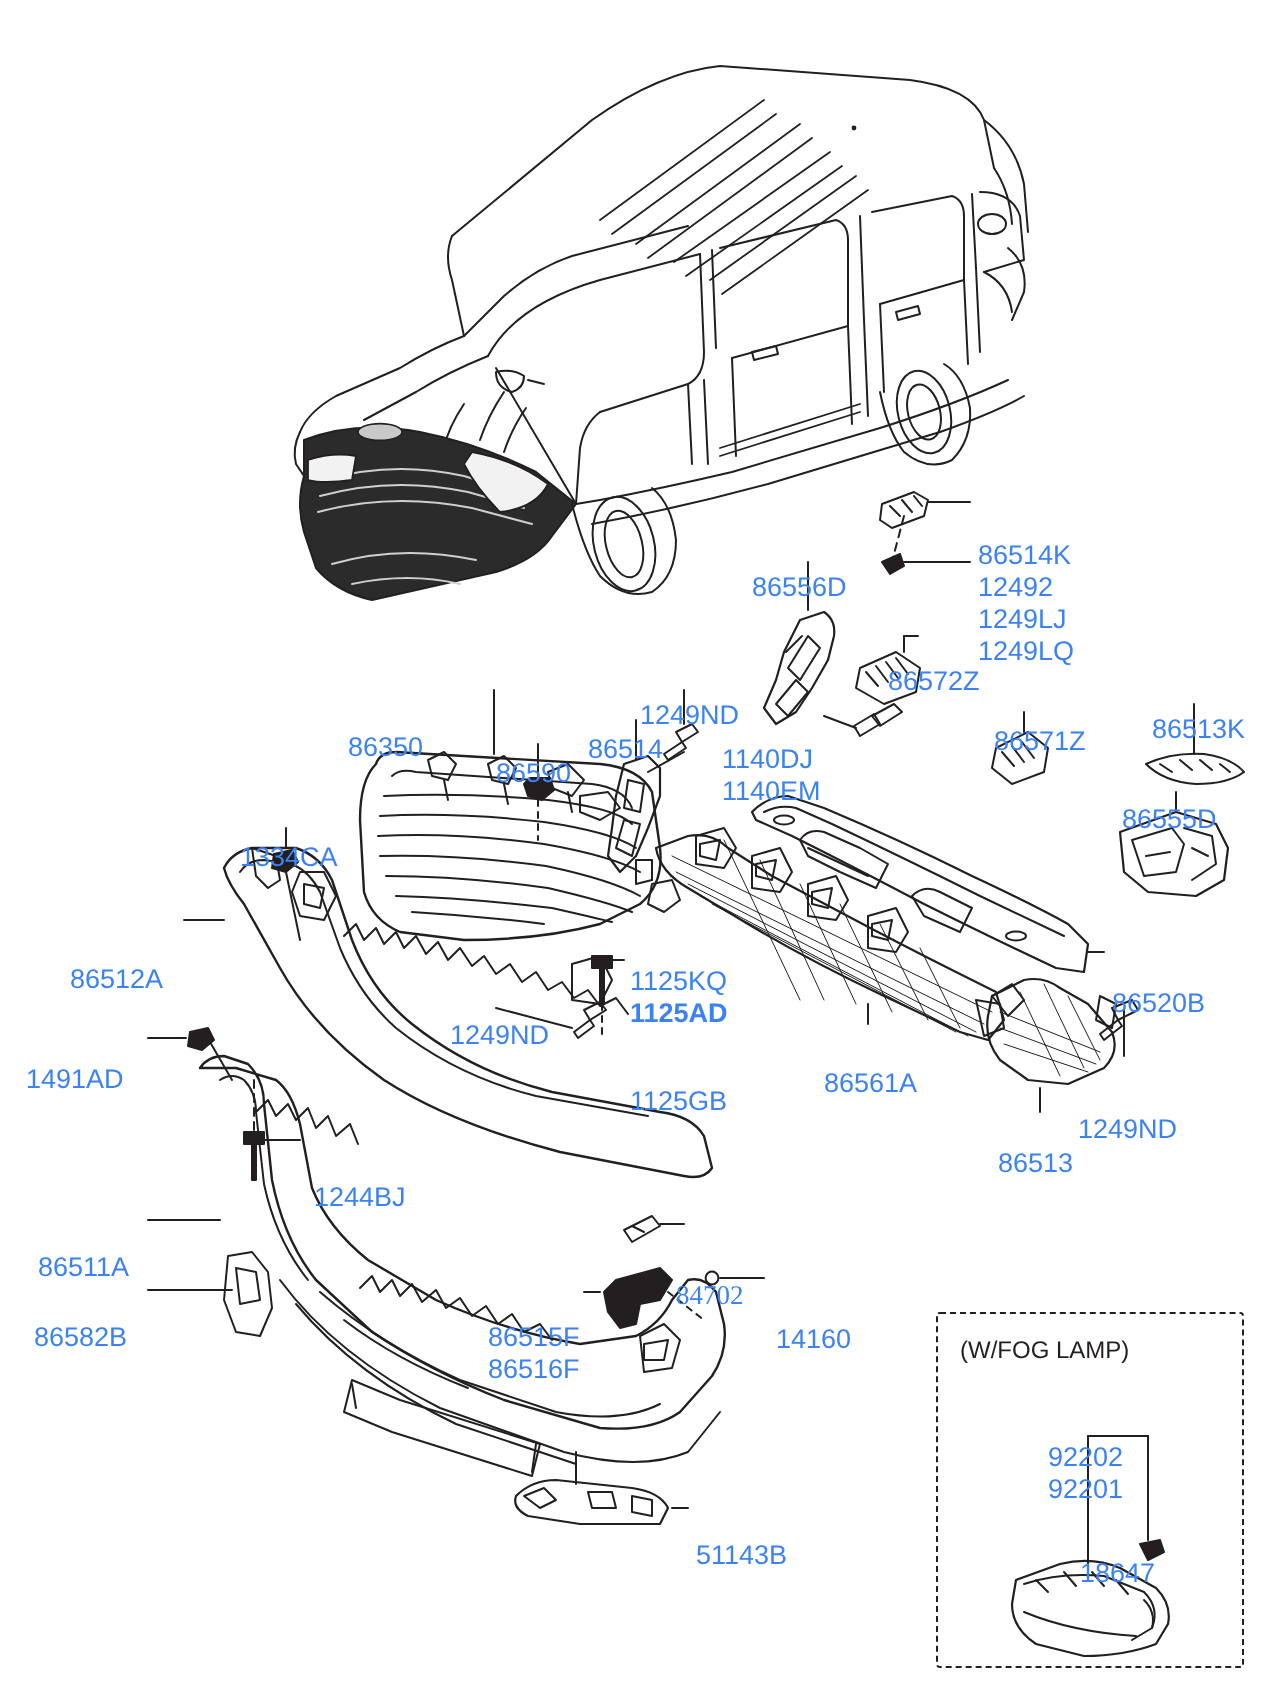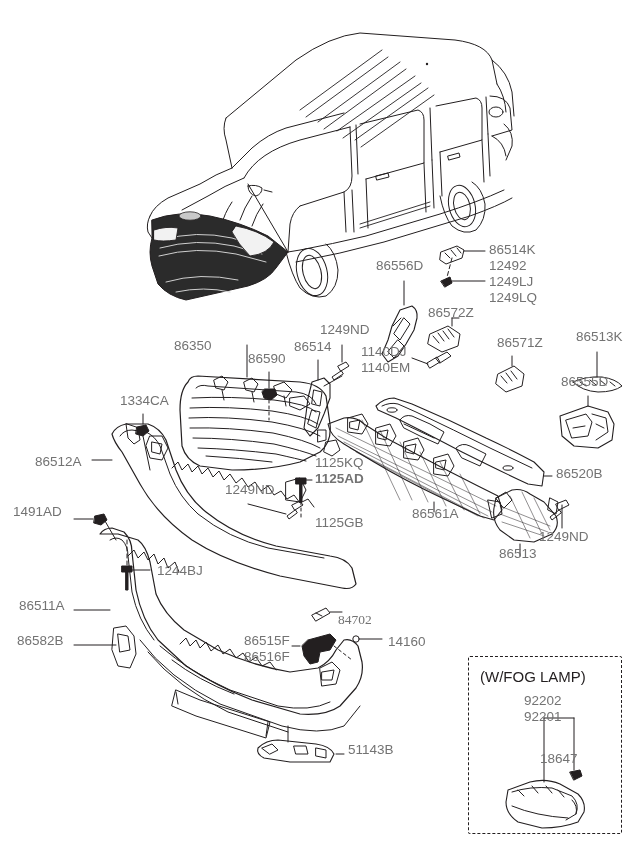--- a/index.html
+++ b/index.html
@@ -11,33 +11,34 @@
     overflow:hidden;
     position:relative;
   }
   #diagram-root{position:relative;width:633px;height:848px;background:#fff;}
   svg.layer{position:absolute;left:0;top:0;width:633px;height:848px;}
   .lbl{
     position:absolute;
     font-family:"Liberation Sans", sans-serif;
     font-size:13.5px;
     letter-spacing:0px;
-    color:#737373;
+    color:#3b82f6;
     white-space:nowrap;
     line-height:15px;
+    margin-top:28px;
   }
   .fogbox{
     position:absolute;
     border:1.4px dashed #231f20;
     border-radius:2px;
     background:transparent;
   }
   .fogtitle{
     position:absolute;
-    font-size:15px;
+    font-size:12px;
     font-family:"Liberation Sans", sans-serif;
     color:#231f20;
     white-space:nowrap;
   }
 </style>
 </head>
 <body>
 
 <div id="diagram-root">
 
@@ -429,21 +430,21 @@
       </g>
     </g>
   </svg>
 
   <div class="lbl" style="left:489px;top:242px;">86514K</div>
   <div class="lbl" style="left:489px;top:258px;">12492</div>
   <div class="lbl" style="left:489px;top:274px;">1249LJ</div>
   <div class="lbl" style="left:489px;top:290px;">1249LQ</div>
 
   <div class="lbl" style="left:376px;top:258px;">86556D</div>
-  <div class="lbl" style="left:428px;top:305px;">86572Z</div>
+  <div class="lbl" style="left:444px;top:305px;">86572Z</div>
   <div class="lbl" style="left:497px;top:335px;">86571Z</div>
   <div class="lbl" style="left:576px;top:329px;">86513K</div>
   <div class="lbl" style="left:561px;top:374px;">86555D</div>
 
   <div class="lbl" style="left:320px;top:322px;">1249ND</div>
   <div class="lbl" style="left:294px;top:339px;">86514</div>
   <div class="lbl" style="left:361px;top:344px;">1140DJ</div>
   <div class="lbl" style="left:361px;top:360px;">1140EM</div>
 
   <div class="lbl" style="left:174px;top:338px;">86350</div>

